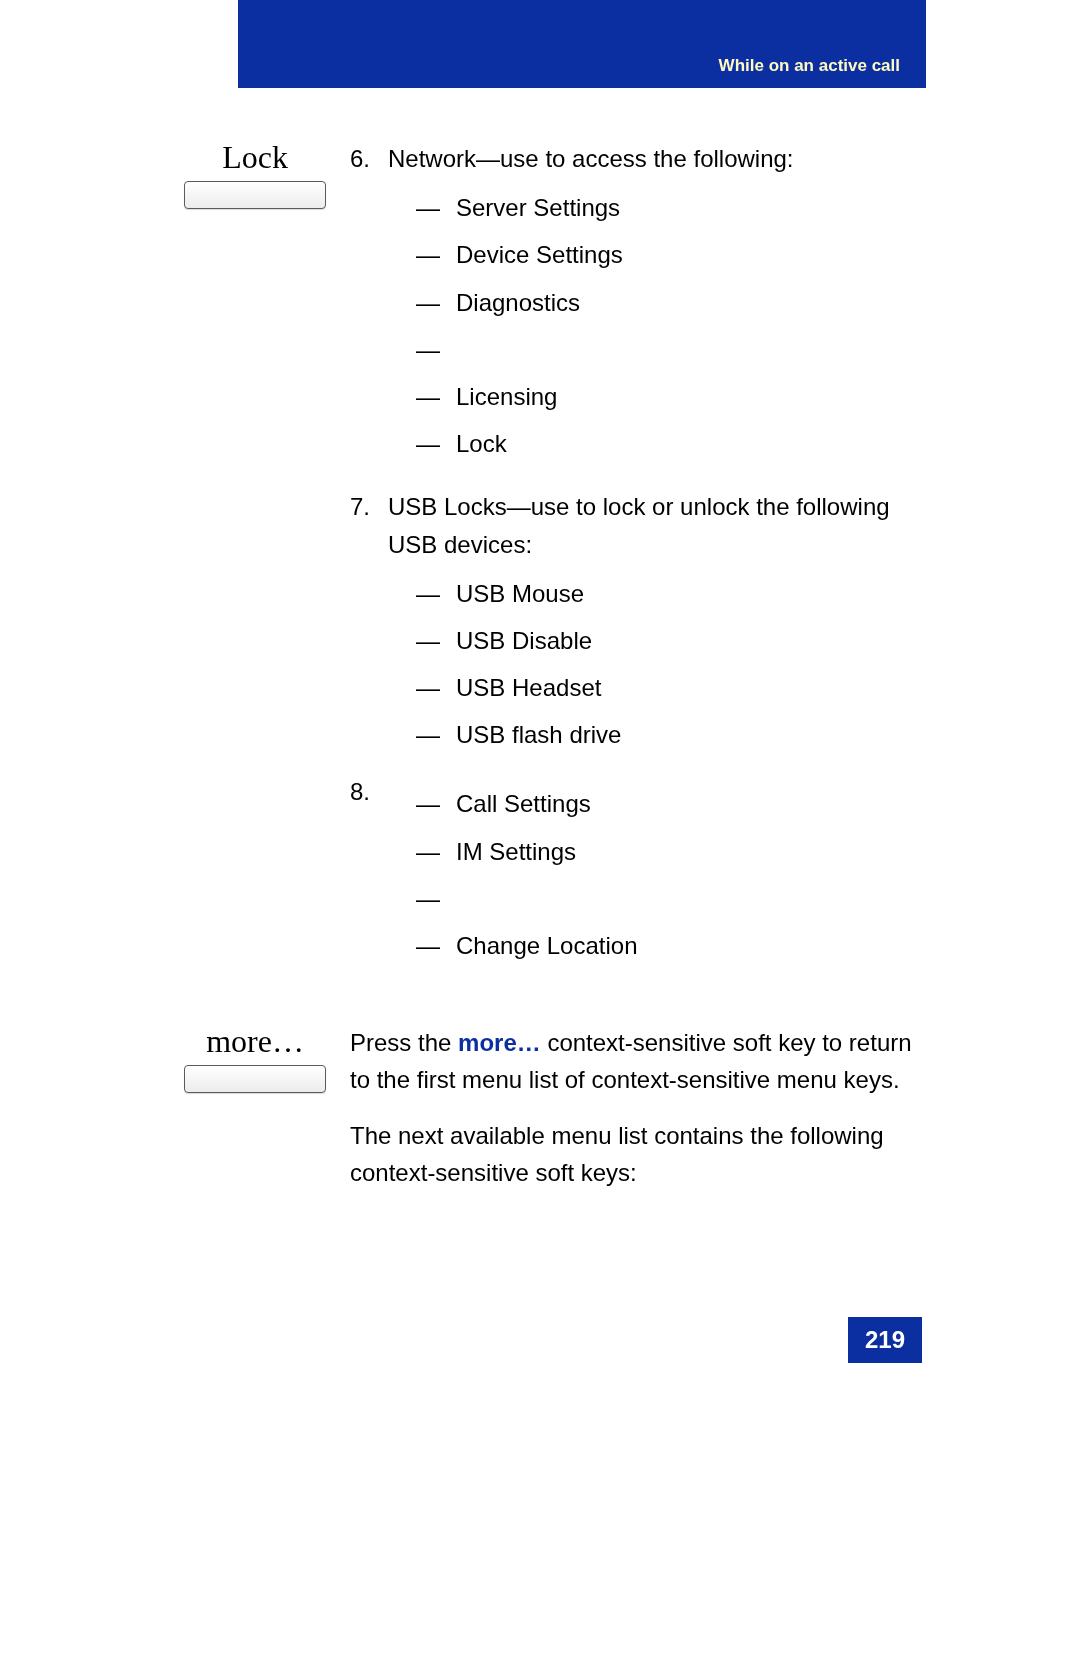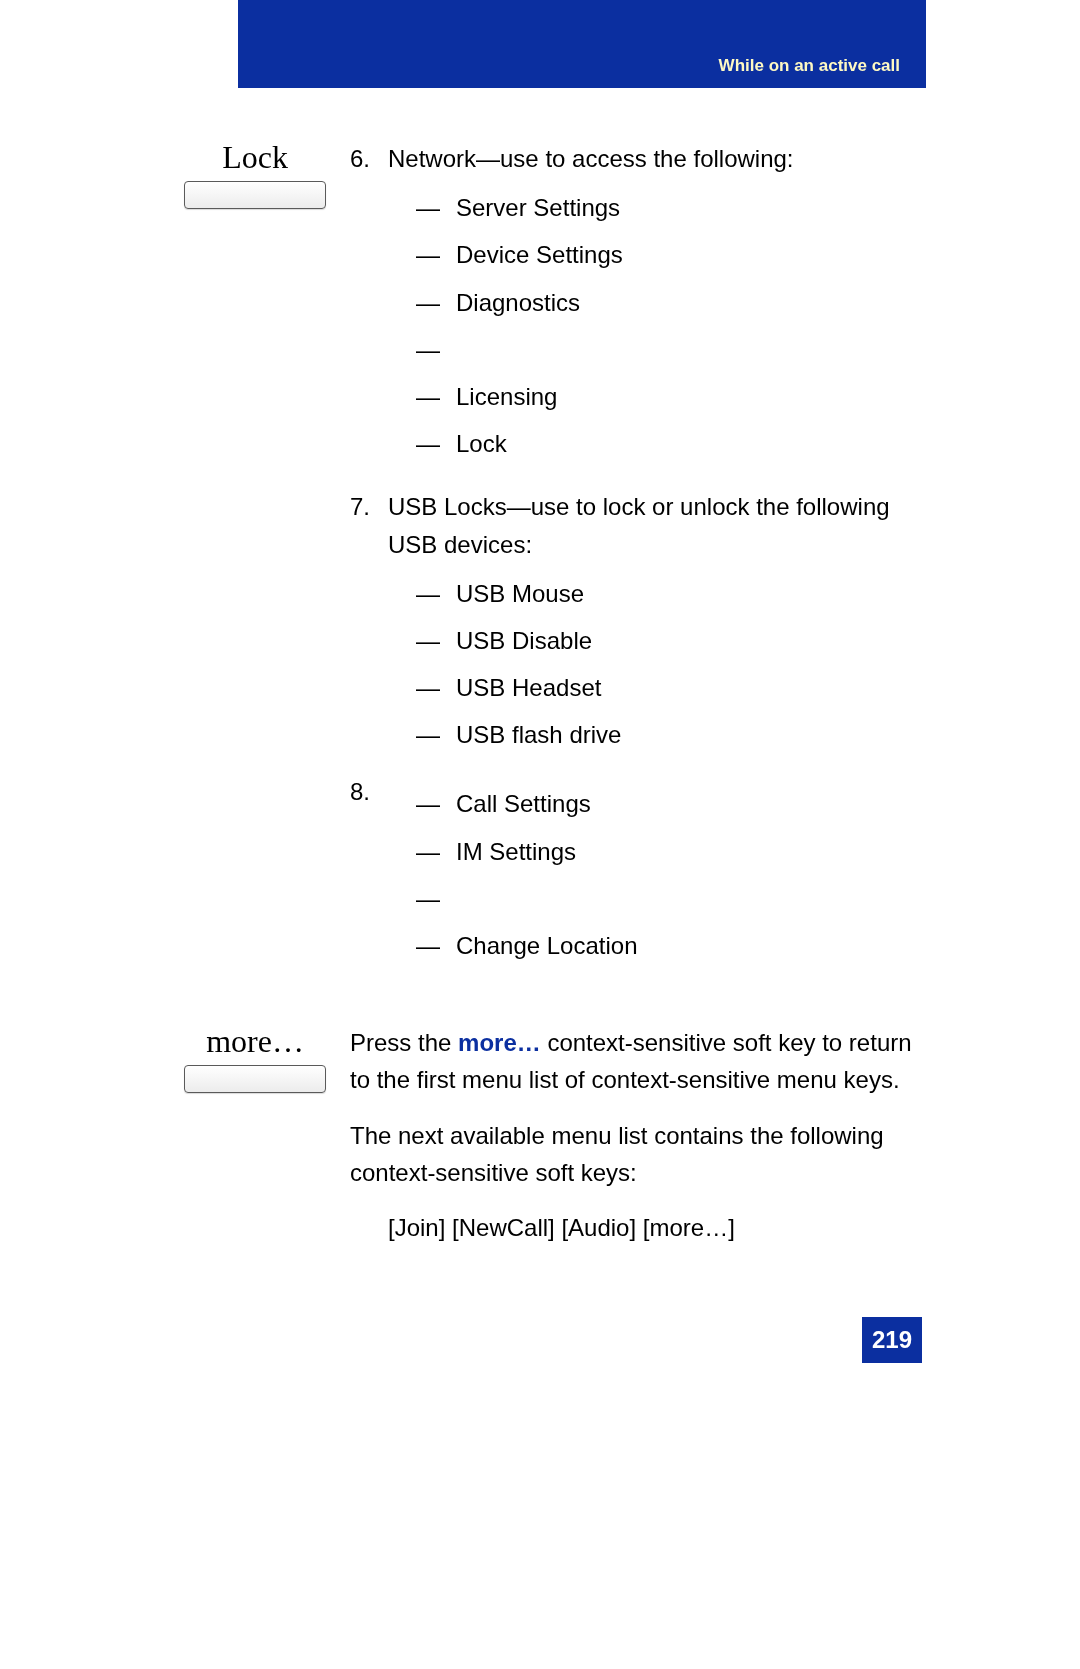--- a/index.html
+++ b/index.html
@@ -97,21 +97,21 @@
     margin-left: 38px;
   }
   .more-link {
     color: #0b2fa0;
     font-weight: 700;
   }
   .page-number-box {
     position: absolute;
     right: 158px;
     bottom: 306px;
-    width: 60px;
+    width: 74px;
     height: 46px;
     background: #0b2fa0;
     color: #fff;
     font-weight: 700;
     font-size: 24px;
     display: flex;
     align-items: center;
     justify-content: center;
     font-family: Arial, Helvetica, sans-serif;
   }
@@ -218,19 +218,18 @@
   <div class="row">
     <div class="left-col">
       <div class="softkey-label">more…</div>
       <div class="softkey-box"></div>
     </div>
     <div class="right-col">
       <p class="para">
         <span>Press the </span><span class="more-link">more…</span><span> context-sensitive soft key to return to the first menu list of context-sensitive menu keys.</span>
       </p>
       <p class="para">The next available menu list contains the following context-sensitive soft keys:</p>
-      <p class="para indent">[Join] [NewCall] [Audio] [more…]</p>
     </div>
   </div>
 
 </div>
 
 <div class="page-number-box">219</div>
 
 </body></html>

